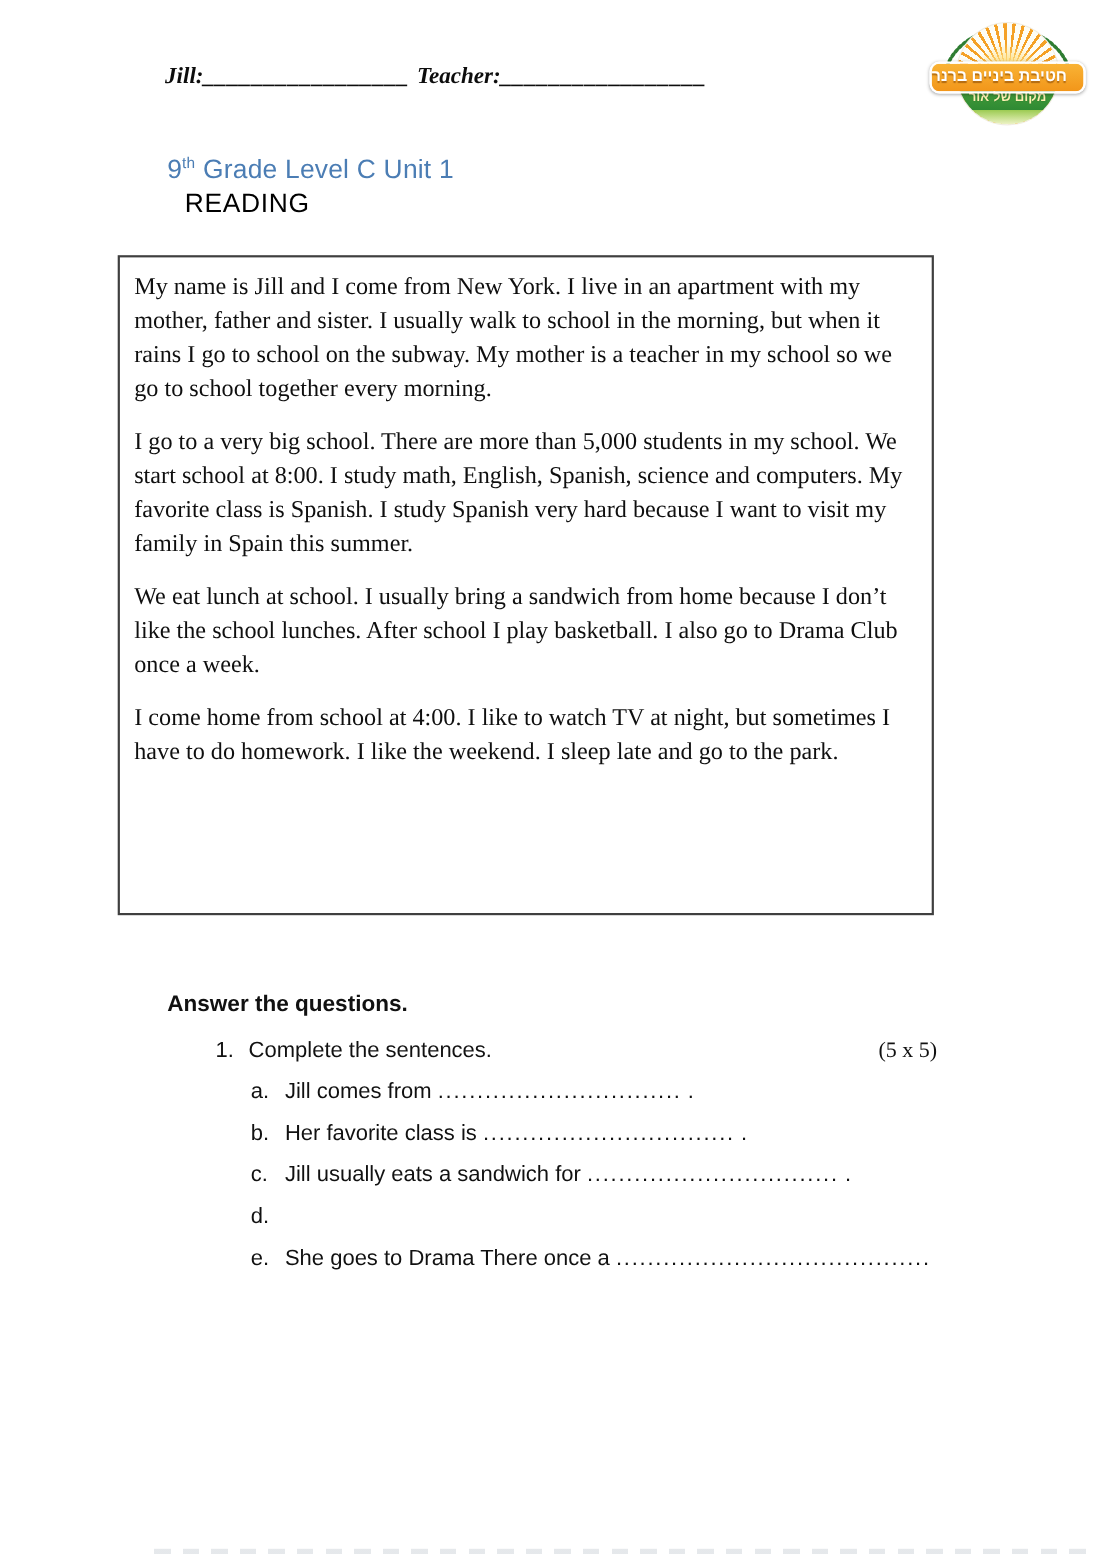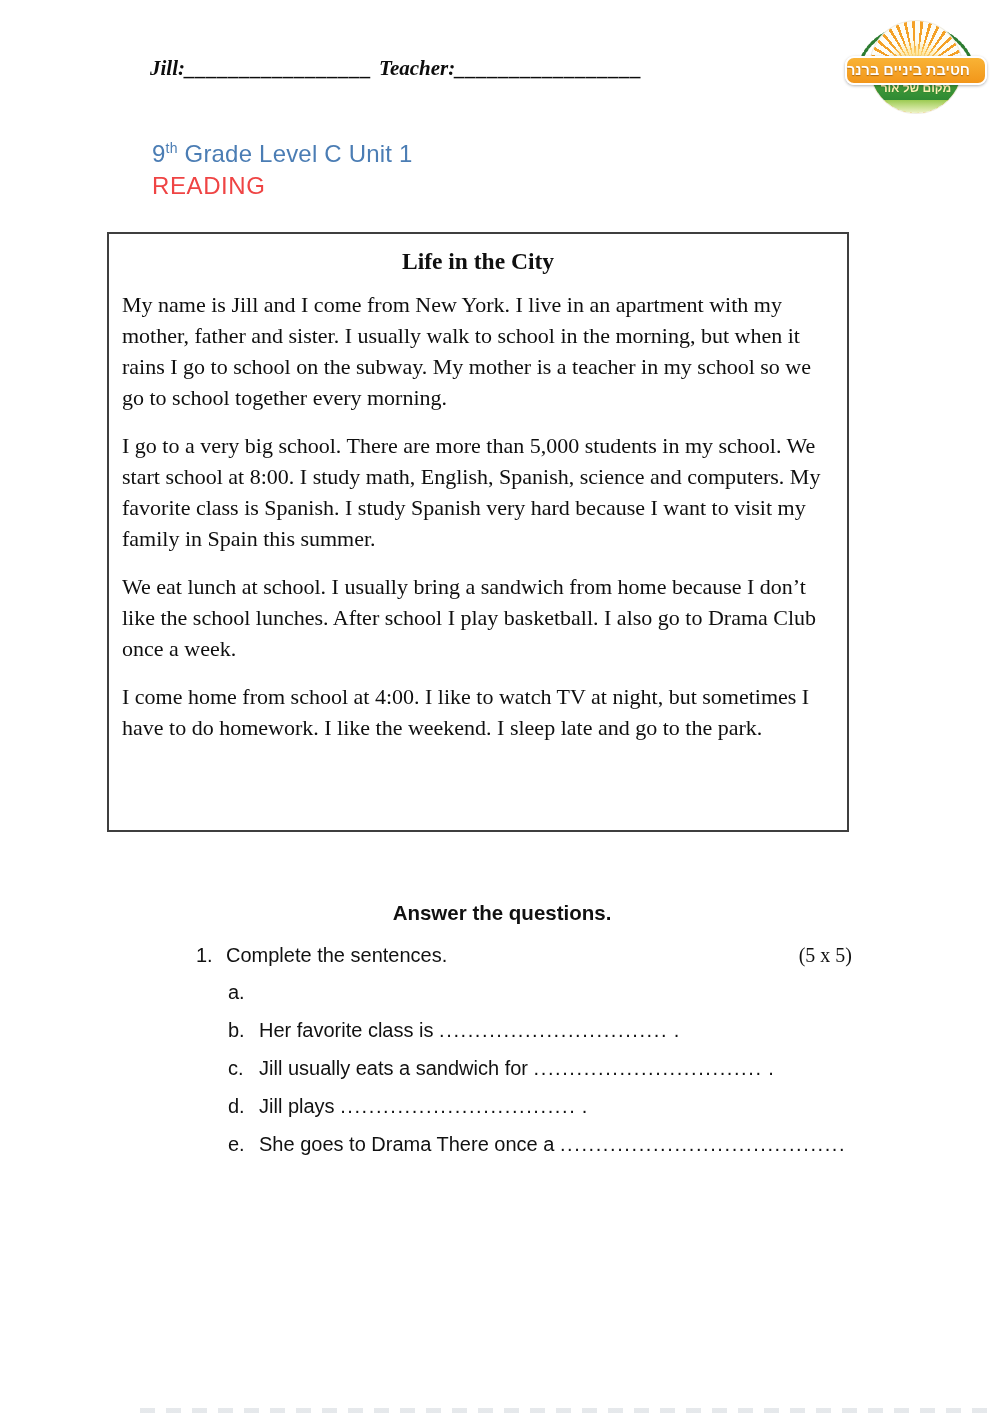--- a/index.html
+++ b/index.html
@@ -56,39 +56,39 @@
     text-align:left;direction:rtl;white-space:nowrap;
     text-shadow:0 1px 1px rgba(120,60,0,.55);
   }
   
   .doc-title{
     position:absolute;left:152px;top:140px;
     font-size:24px;color:#4b7db4;letter-spacing:.2px;
   }
   .doc-title sup{font-size:14px;margin-top:32px;}
   .doc-subtitle{
-    position:absolute;left:152px;top:172px;
-    font-size:24px;color:#ef4444;letter-spacing:.6px;
+    position:absolute;left:168px;top:172px;
+    font-size:24px;color:#000000;letter-spacing:.6px;
   }
   
   .passage-box{
     position:absolute;left:107px;top:232px;width:742px;height:600px;
     box-sizing:border-box;border:2px solid #3f3f3f;
     padding:10px 13px 0 13px;
     font-family:"Liberation Serif",serif;font-size:22px;color:#0f0f0f;
     background:#fff;
   }
   .passage-title{
     text-align:center;font-weight:bold;font-size:23.5px;
     margin:4px 0 14px 0;
   }
   .passage-box p{margin:0 0 17px 0;line-height:31px;}
   
   .questions{position:absolute;left:152px;top:901px;width:700px;font-size:20px;}
-  .q-heading{font-weight:bold;font-size:20.5px;margin:0 0 17px 0;text-align:center;}
+  .q-heading{font-weight:bold;font-size:20.5px;margin:0 0 17px 0;}
   .q1-row{display:flex;align-items:baseline;margin-left:44px;width:656px;line-height:26px;}
   .q-num{width:30px;flex:none;}
   .q-points{margin-left:auto;font-family:"Liberation Serif",serif;font-size:20px;}
   .items{margin-left:76px;margin-top:12px;}
   .item-row{display:flex;align-items:baseline;line-height:24px;margin-bottom:14px;}
   .item-letter{width:31px;flex:none;}
   .item-text{white-space:nowrap;}
   .dots{letter-spacing:1.6px;}
   
   .cutoff{
@@ -117,49 +117,48 @@
         <span class="logo-sub">מקום של אור</span>
       </div>
     </div>
     <div class="logo-banner">חטיבת ביניים ברנר</div>
   </div>
 
   <div class="doc-title"><span>9</span><sup>th</sup><span> Grade Level C Unit 1</span></div>
   <div class="doc-subtitle">READING</div>
 
   <div class="passage-box">
-    <div class="passage-title">Life in the City</div>
     <p>My name is Jill and I come from New York. I live in an apartment with my mother, father and sister. I usually walk to school in the morning, but when it rains I go to school on the subway. My mother is a teacher in my school so we go to school together every morning.</p>
     <p>I go to a very big school. There are more than 5,000 students in my school. We start school at 8:00. I study math, English, Spanish, science and computers. My favorite class is Spanish. I study Spanish very hard because I want to visit my family in Spain this summer.</p>
     <p>We eat lunch at school. I usually bring a sandwich from home because I don’t like the school lunches. After school I play basketball. I also go to Drama Club once a week.</p>
     <p>I come home from school at 4:00. I like to watch TV at night, but sometimes I have to do homework. I like the weekend. I sleep late and go to the park.</p>
   </div>
 
   <div class="questions">
     <div class="q-heading">Answer the questions.</div>
     <div class="q1-row">
       <span class="q-num">1.</span>
       <span>Complete the sentences.</span>
       <span class="q-points">(5 x 5)</span>
     </div>
     <div class="items">
       <div class="item-row">
         <span class="item-letter">a.</span>
+        <span class="item-text"><span>Jill comes from </span><span class="dots">...............................</span><span> .</span></span>
       </div>
       <div class="item-row">
         <span class="item-letter">b.</span>
         <span class="item-text"><span>Her favorite class is </span><span class="dots">................................</span><span> .</span></span>
       </div>
       <div class="item-row">
         <span class="item-letter">c.</span>
         <span class="item-text"><span>Jill usually eats a sandwich for </span><span class="dots">................................</span><span> .</span></span>
       </div>
       <div class="item-row">
         <span class="item-letter">d.</span>
-        <span class="item-text"><span>Jill plays </span><span class="dots">.................................</span><span> .</span></span>
       </div>
       <div class="item-row">
         <span class="item-letter">e.</span>
         <span class="item-text"><span>She goes to Drama There once a </span><span class="dots">........................................</span><span></span></span>
       </div>
     </div>
   </div>
 
   <div class="cutoff"></div>
 

